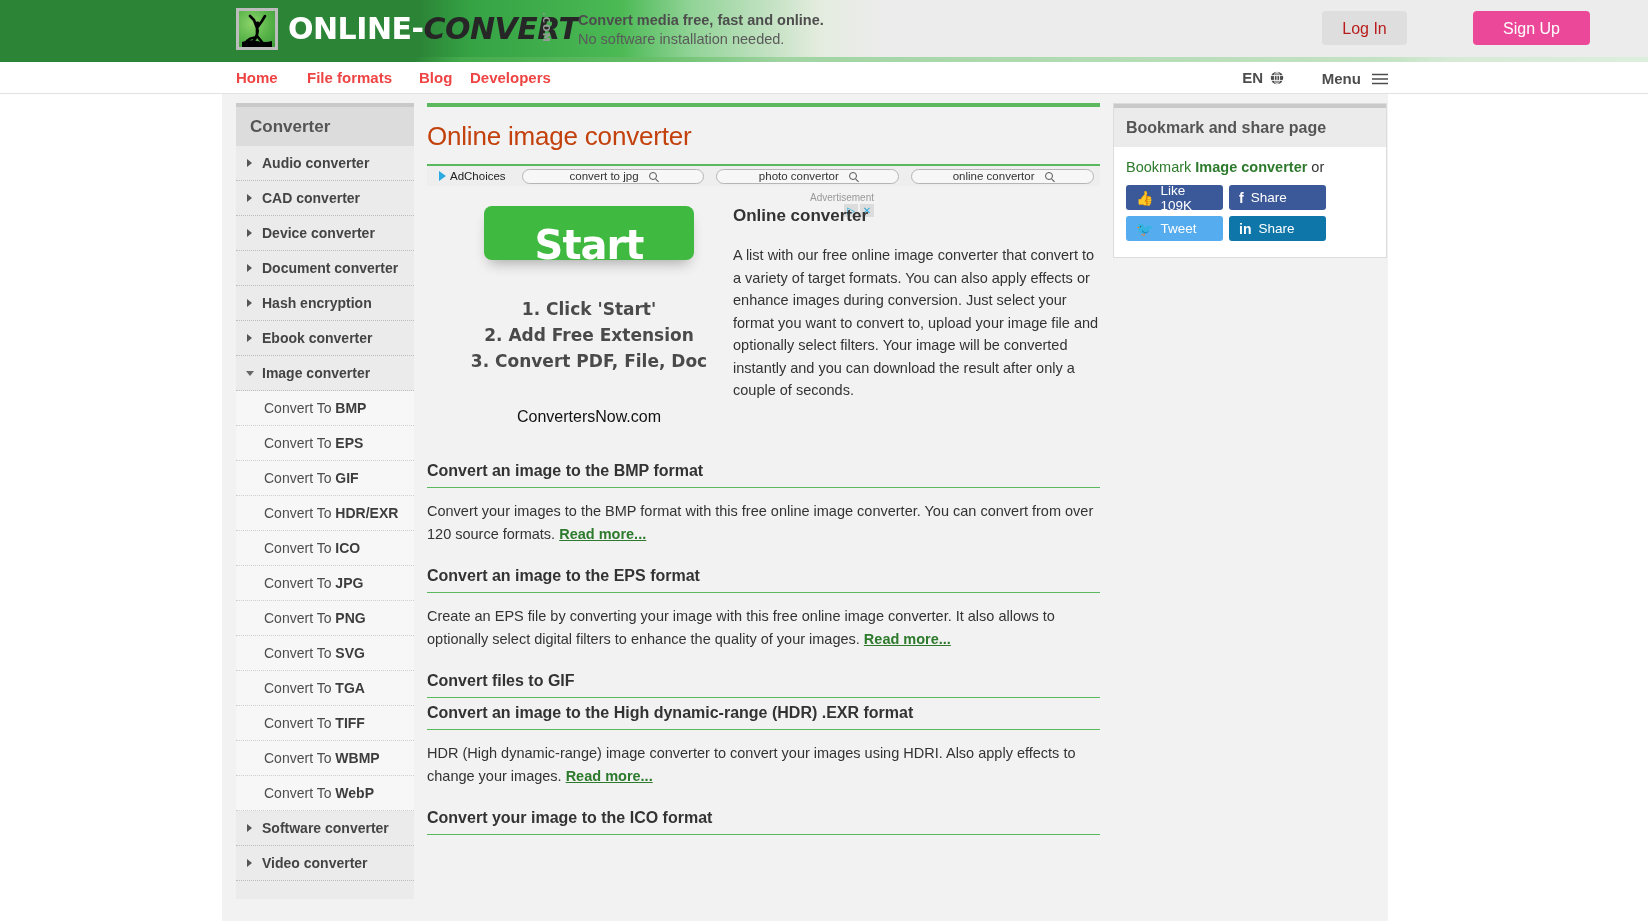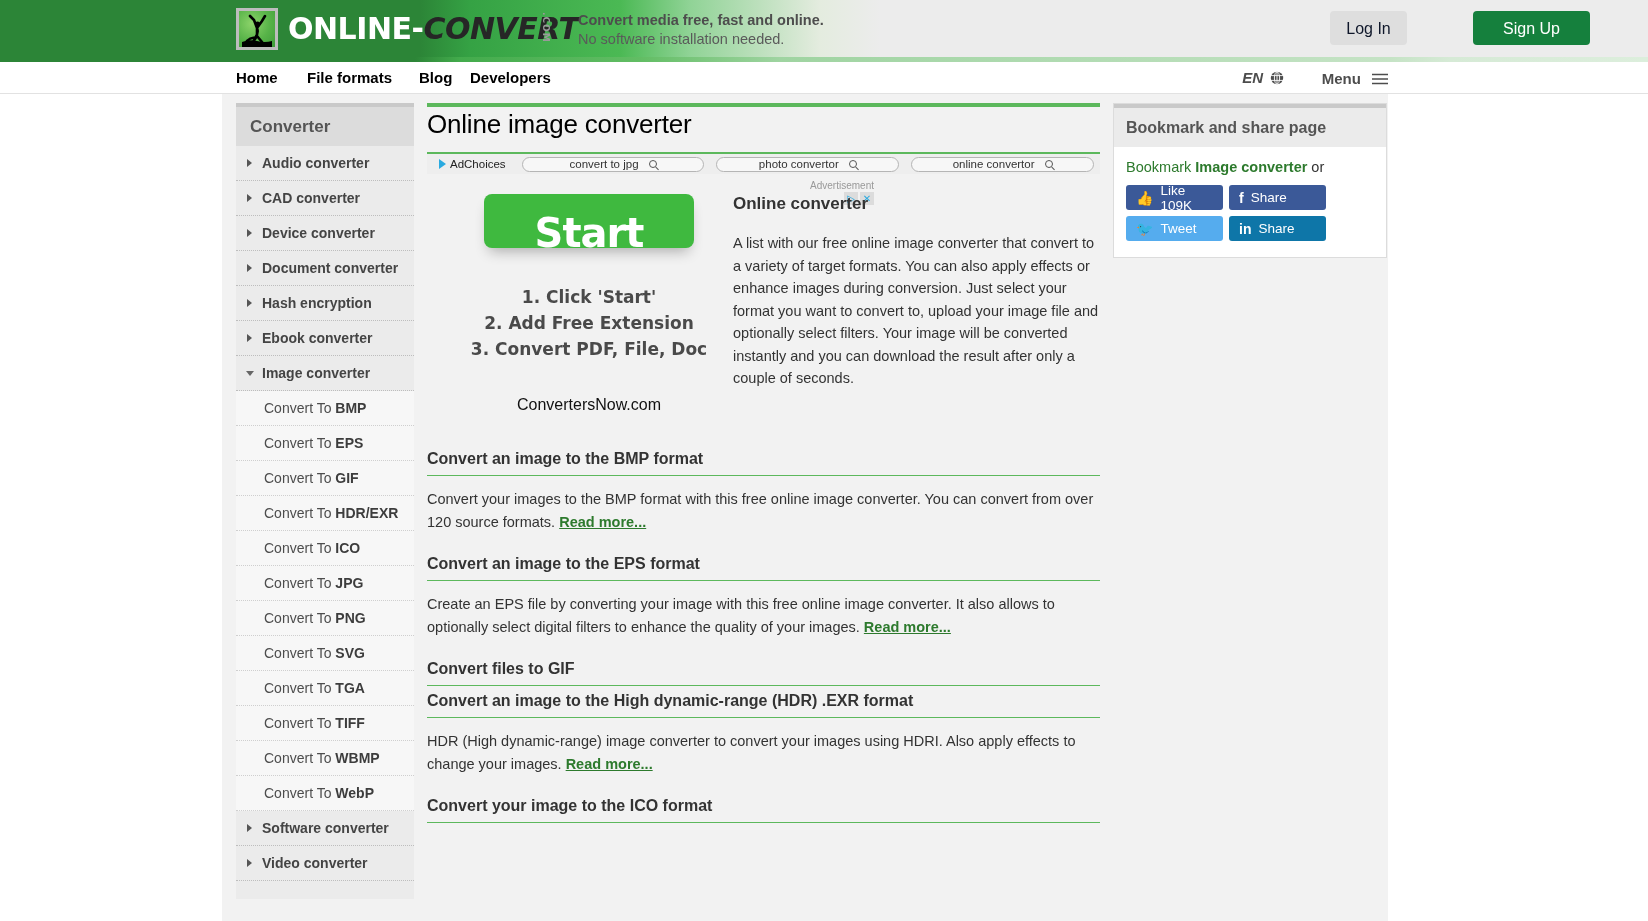--- a/index.html
+++ b/index.html
@@ -61,44 +61,44 @@
   }
   .tagline .t1 { font-size: 14.5px; font-weight: bold; color: #4d4d4d; display: block; }
   .tagline .t2 { font-size: 14.5px; color: #5a5a5a; display: block; }
   .btn-login, .btn-signup {
     position: absolute; top: 11px; height: 34px;
     border: 0; border-radius: 4px;
     font-size: 16px; cursor: pointer;
     font-family: "Liberation Sans", sans-serif;
     line-height: 34px; text-align: center;
   }
-  .btn-login { right: 241px; width: 77px; background: #dedede; color: #0f172a; }
-  .btn-signup { right: 58px; width: 117px; background: #15803d; color: #ffffff; }
+  .btn-login { right: 241px; width: 85px; background: #dedede; color: #b91c1c; }
+  .btn-signup { right: 58px; width: 117px; background: #ec4899; color: #ffffff; }
 
   
   .navwrap { position: relative; height: 37px; background: #ffffff; }
   .nav-topline {
     position: absolute; left: 0; top: 0; height: 5px; width: 100%;
     background: linear-gradient(to right,
       #2c8537 0px, #2c8537 415px,
       #43ab4c 460px, #62bd64 640px,
       #9fd4a1 780px, #c5e3c5 1390px,
       #d6ead6 1450px, #dceedc 1648px);
   }
   .nav { position: absolute; left: 0; top: 5px; height: 32px; width: 100%; }
   .nav-item {
     position: absolute; top: 0; line-height: 32px;
-    font-size: 15px; font-weight: bold; color: #000000; cursor: pointer;
+    font-size: 15px; font-weight: bold; color: #ef4444; cursor: pointer;
   }
   .nav-right { position: absolute; right: 0; top: 0; line-height: 32px; }
   .nav-lang, .nav-menu {
     display: inline-block; font-size: 15px; font-weight: bold;
     color: #4d4d4d; cursor: pointer; vertical-align: middle;
   }
-  .nav-lang { margin-right: 33px; font-style: italic; }
+  .nav-lang { margin-right: 33px; }
   .nav-menu { margin-right: 260px; }
   .globe-icon { display:inline-block; vertical-align: -2px; margin-left: 3px; }
   .burger-icon { display:inline-block; vertical-align: -1px; margin-left: 7px; }
   .navwrap:after {
     content:""; position:absolute; left:0; bottom:0; width:100%; height:1px; background:#e2e2e2;
   }
 
   
   .page {
     position: relative;
@@ -152,22 +152,22 @@
     border-bottom: 1px dotted #cfcfcf;
     cursor: pointer;
     white-space: nowrap;
   }
   .side-sub b { font-weight: bold; color: #3d3d3d; }
 
   
   .center { position: absolute; left: 427px; top: 9px; width: 673px; }
   .center-topline { height: 4px; background: #5cb85c; }
   .page-title {
-    font-size: 26px; font-weight: normal; color: #000000;
-    margin: 2px 0 12px; letter-spacing: -0.2px;
+    font-size: 26px; font-weight: normal; color: #c2410c;
+    margin: 14px 0 12px; letter-spacing: -0.2px;
   }
   .adchoices-bar {
     position: relative; height: 22px;
     border-top: 2px solid #5cb85c;
     background: #eeeeee;
     display: flex; align-items: center;
   }
   .adchoices-label {
     display: flex; align-items: center; gap: 4px;
     font-size: 11.5px; color: #222; padding: 0 10px 0 12px;

